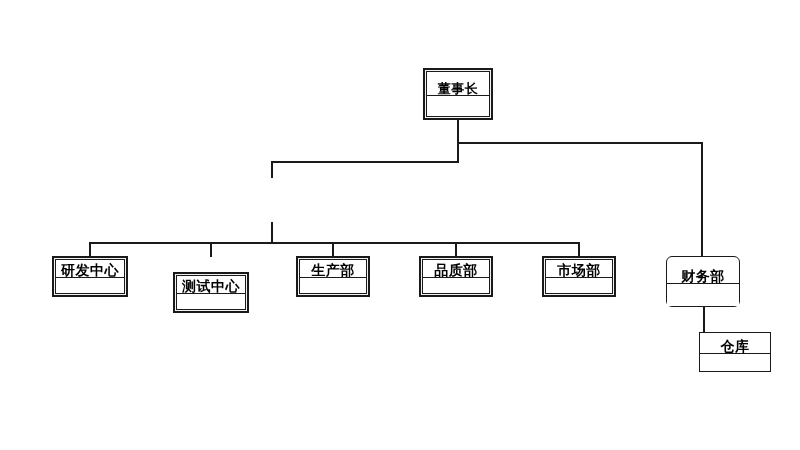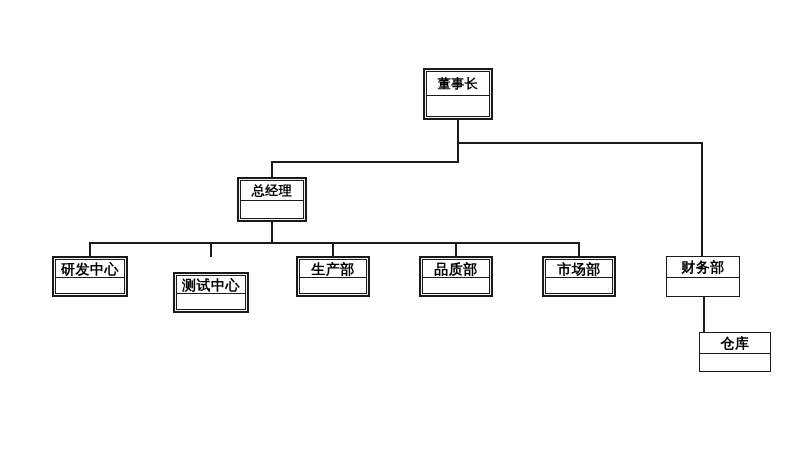--- a/index.html
+++ b/index.html
@@ -55,21 +55,21 @@
     width: 100%;
     height: 100%;
     box-sizing: border-box;
     display: flex;
     flex-direction: column;
   }
 
   .node .title-row {
     flex: 0 0 55%;
     display: flex;
-    align-items: center;
+    align-items: flex-end;
     justify-content: center;
     border-bottom: 1px solid #1a1a1a;
     box-sizing: border-box;
   }
   .node .body-row {
     flex: 1 1 auto;
     background: #ffffff;
   }
   .node .label {
     font-size: 13px;
@@ -104,28 +104,20 @@
 
   <div class="node framed" style="left:423px; top:68px; width:70px; height:52px;">
     <div class="inner">
       <div class="title-row">
         <span class="label">董事长</span>
       </div>
       <div class="body-row"></div>
     </div>
   </div>
 
-  <div class="node framed" style="left:237px; top:177px; width:70px; height:45px;">
-    <div class="inner">
-      <div class="title-row">
-        <span class="label">总经理</span>
-      </div>
-      <div class="body-row"></div>
-    </div>
-  </div>
 
   <div class="node framed small" style="left:52px; top:256px; width:76px; height:41px;">
     <div class="inner">
       <div class="title-row">
         <span class="label">研发中心</span>
       </div>
       <div class="body-row"></div>
     </div>
   </div>
 
@@ -158,21 +150,21 @@
 
   <div class="node framed small" style="left:419px; top:256px; width:74px; height:41px;">
     <div class="inner">
       <div class="title-row">
         <span class="label">品质部</span>
       </div>
       <div class="body-row"></div>
     </div>
   </div>
 
-  <div class="node plain small" style="left:666px; top:256px; width:74px; height:41px;">
+  <div class="node plain small" style="left:666px; top:256px; width:74px; height:51px;border-radius:6px;">
     <div class="inner">
       <div class="title-row">
         <span class="label">财务部</span>
       </div>
       <div class="body-row"></div>
     </div>
   </div>
 
   <div class="node plain small" style="left:668px; top:332px; width:72px; height:40px;margin-left:31px;">
     <div class="inner">

